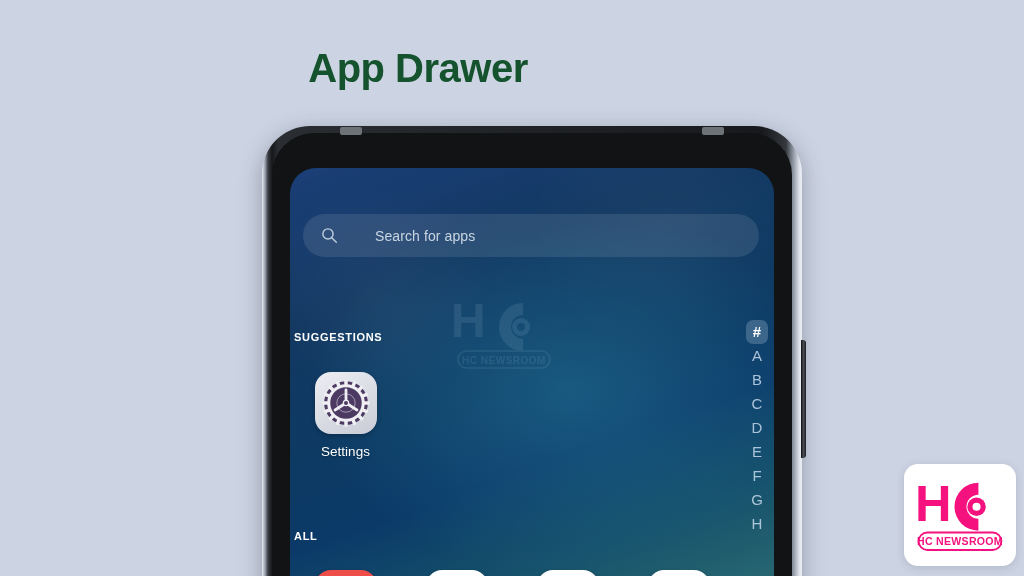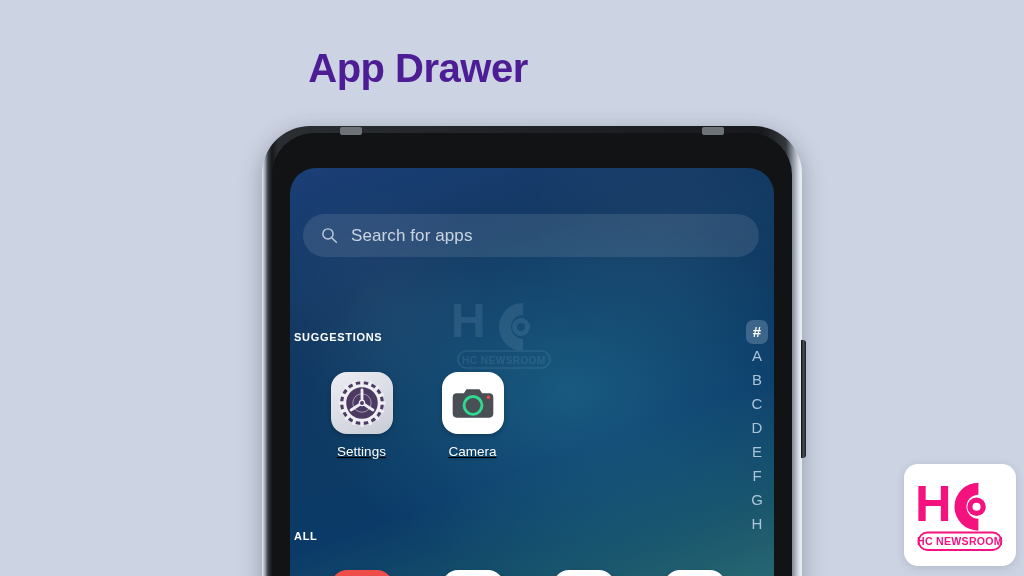--- a/index.html
+++ b/index.html
@@ -18,21 +18,21 @@
 
   
   #page-title {
     position: absolute;
     top: 46px;
     left: 0;
     width: 836px;
     text-align: center;
     font-size: 40px;
     font-weight: bold;
-    color: #4c1d95;
+    color: #14532d;
     letter-spacing: -0.5px;
   }
 
   
   #phone {
     position: absolute;
     left: 262px;
     top: 126px;
     width: 540px;
     height: 470px;
@@ -126,23 +126,24 @@
     align-items: center;
     padding-left: 18px;
   }
   #search-bar .mag {
     width: 17px; height: 17px;
     flex: none;
     margin-right: 13px;
     opacity: 0.78;
   }
   #search-placeholder {
-    font-size: 17px;
+    font-size: 14px;
     color: rgba(233,240,248,0.82);
     letter-spacing: 0.1px;
+    margin-left: 24px;
   }
 
   
   #watermark {
     position: absolute;
     left: 159px;
     top: 125px;
     width: 108px;
     height: 78px;
     opacity: 0.10;
@@ -157,24 +158,23 @@
     font-weight: bold;
     color: #ffffff;
     letter-spacing: 0.7px;
   }
   #header-suggestions { top: 163px; }
   #header-all { top: 362px; }
 
   
   .app-row {
     position: absolute;
-    left: 16px;
+    left: 0;
     width: 468px;
     display: flex;
-    text-decoration: underline;
   }
   #row-suggestions { top: 204px; }
   #row-all { top: 402px; }
 
   .app-cell {
     width: 111px;
     display: flex;
     flex-direction: column;
     align-items: center;
   }
@@ -323,30 +323,20 @@
               </g>
               <circle cx="32" cy="32" r="3" fill="#4c3a63" stroke="#efeff3" stroke-width="1.4"></circle>
               <circle cx="32" cy="32" r="10.5" fill="none" stroke="#efeff3" stroke-width="1.1" opacity="0.55"></circle>
             </svg>
           </div>
           <div class="app-label">Settings</div>
         </div>
 
 
 
-        <div class="app-cell">
-          <div class="app-icon">
-            <svg viewBox="0 0 64 64" width="52" height="52">
-              <path d="M24 15 h16 l3.2 5 H52 a5 5 0 0 1 5 5 v20 a5 5 0 0 1 -5 5 H12 a5 5 0 0 1 -5 -5 V25 a5 5 0 0 1 5 -5 h8.8 z" fill="#4a4f55"></path>
-              <circle cx="32" cy="35" r="11" fill="none" stroke="#2fd98f" stroke-width="3.6"></circle>
-              <circle cx="51" cy="25" r="2.1" fill="#ef4b48"></circle>
-            </svg>
-          </div>
-          <div class="app-label">Camera</div>
-        </div>
 
       </div>
 
       <div id="header-all" class="section-header">ALL</div>
 
       <div id="row-all" class="app-row">
 
         <div class="app-cell">
           <div class="app-icon red-bg">
             

